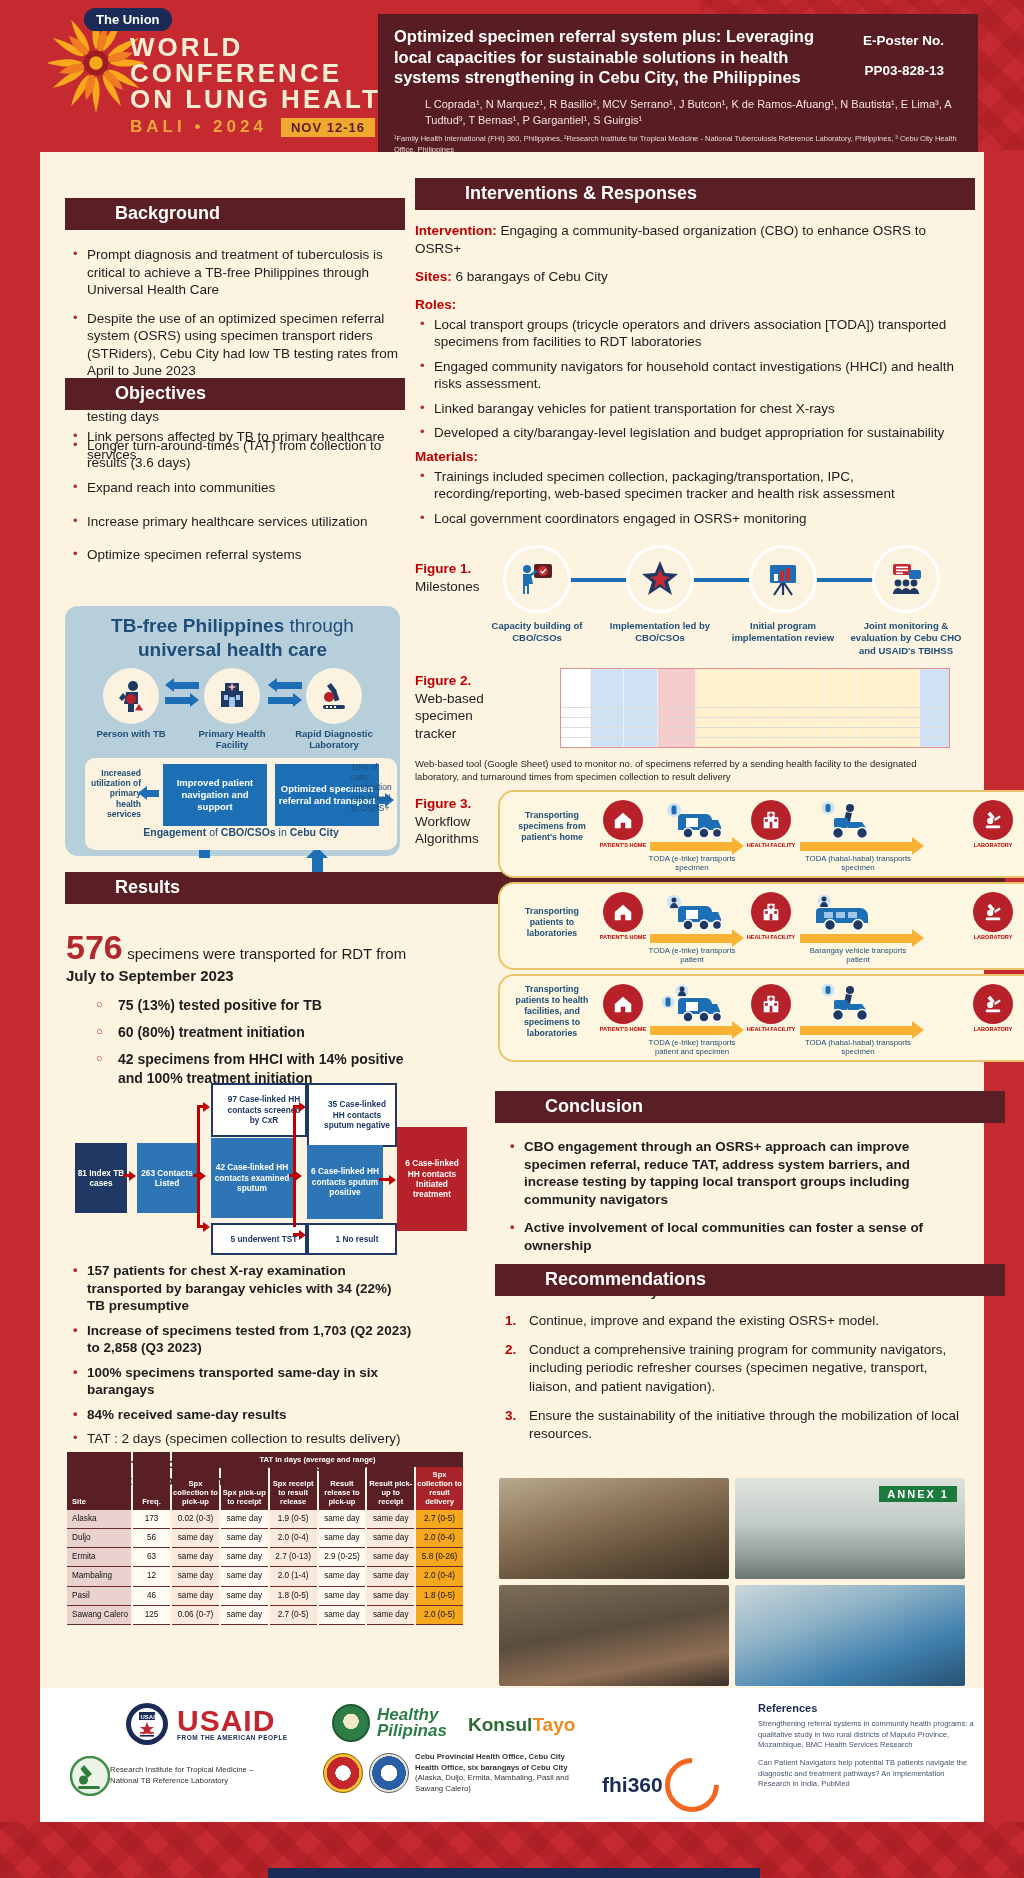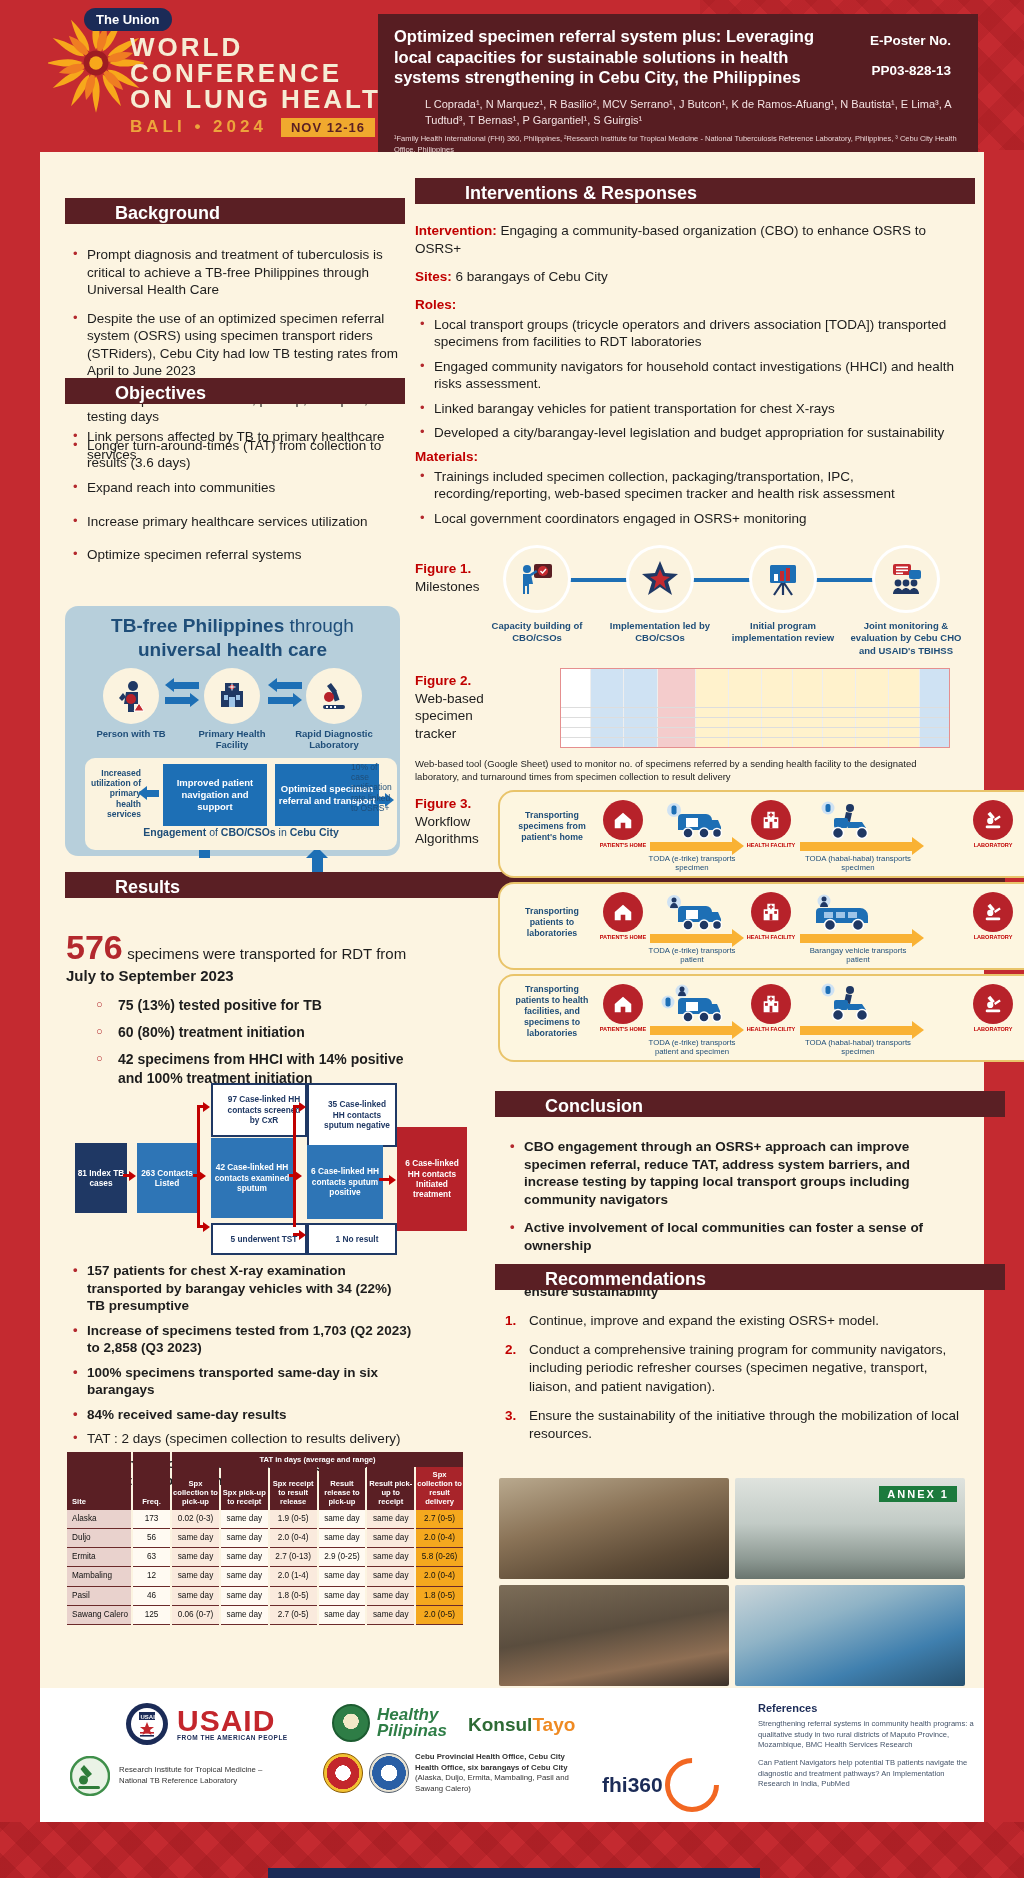--- a/index.html
+++ b/index.html
@@ -18,21 +18,21 @@
   .nov-badge{background:#f0a92e;color:#5a1f24;font-weight:bold;font-size:13px;
      padding:2px 10px;letter-spacing:1px;}
   .title-box{background:#571d22;color:#fff;padding:12px 16px 8px 16px;}
   .title-main{font-weight:bold;font-size:16.5px;line-height:1.25;}
   .eposter{font-weight:bold;font-size:13.5px;text-align:right;line-height:2.2;}
   .authors{font-size:11px;line-height:1.5;color:#f3e2e2;margin-top:8px;padding-left:31px;}
   .affil{font-size:7.5px;line-height:1.45;color:#e9d4d4;margin-top:5px;}
   
   .panel{background:#fcf4e1;}
   .hbar{background:#5a1f24;color:#fff;font-weight:bold;font-size:18px;
-        padding:5px 10px 0 50px;}
+        padding:5px 10px 6px 50px;}
   .bul{list-style:none;margin:0;padding:0;}
   .bul li{position:relative;padding-left:19px;margin-bottom:11px;font-size:13.5px;
         line-height:1.3;color:#1d1d1d;}
   .bul li::before{content:'•';color:#b3282d;position:absolute;left:5px;top:0;font-size:13px;}
   .bul.tight li{margin-bottom:7px;}
   .bold{font-weight:bold;}
   .redlbl{color:#c00000;font-weight:bold;}
   
   .uhc{background:#b7cfdb;border-radius:13px;}
   .uhc-title{color:#1f4e79;font-size:19px;text-align:center;line-height:1.25;}
@@ -159,21 +159,21 @@
     <div class="conf-line">WORLD</div>
     <div class="conf-line">CONFERENCE</div>
     <div class="conf-line">ON LUNG HEALTH</div>
     <div style="margin-top:5px;display:flex;align-items:center;gap:14px">
       <span class="bali">BALI • 2024</span>
       <span class="nov-badge">NOV 12-16</span>
     </div>
   </div>
 
   <div class="abs title-box" style="left:378px;top:14px;width:568px;">
-    <div style="display:flex;gap:17px">
+    <div style="display:flex;gap:10px">
       <div class="title-main" style="width:430px">Optimized specimen referral system plus: Leveraging local capacities for sustainable solutions in health systems strengthening in Cebu City, the Philippines</div>
       <div class="eposter" style="width:110px">
         <div>E-Poster No.</div>
         <div>PP03-828-13</div>
       </div>
     </div>
     <div class="authors">L Coprada¹, N Marquez¹, R Basilio², MCV Serrano¹, J Butcon¹, K de Ramos-Afuang¹, N Bautista¹, E Lima³, A Tudtud³, T Bernas¹, P Gargantiel¹, S Guirgis¹</div>
     <div class="affil">¹Family Health International (FHI) 360, Philippines, ²Research Institute for Tropical Medicine - National Tuberculosis Reference Laboratory, Philippines, ³ Cebu City Health Office, Philippines</div>
     <div class="affil">¹Family Health International (FHI) 360, Philippines, ²Research Institute for Tropical Medicine - National Tuberculosis Reference Laboratory, Philippines, ³ Cebu City Health Office, Philippines</div>
   </div>
@@ -762,21 +762,21 @@
       <div>
         <div class="hp">Healthy</div>
         <div class="hp">Pilipinas</div>
       </div>
     </div>
 
     <div class="abs" style="left:428px;top:26px">
       <span class="kt1">Konsul</span><span class="kt2">Tayo</span>
     </div>
 
-    <div class="abs" style="left:30px;top:68px;display:flex;align-items:center;gap:9px">
+    <div class="abs" style="left:30px;top:68px;display:flex;align-items:center;">
       <svg width="40" height="40" viewBox="0 0 40 40">
         <circle cx="20" cy="20" r="19" fill="#eaf3e6" stroke="#3f8f4a" stroke-width="2.5"></circle>
         <path d="M14 9 l8 9 -4.5 4 -7-9z" fill="#2f7d3a"></path>
           <circle cx="13.5" cy="24" r="4.5" fill="#2f7d3a"></circle>
           <rect x="8" y="30" width="22" height="3" rx="1.5" fill="#2f7d3a"></rect>
       </svg>
       <div class="flogo-txt" style="width:150px">Research Institute for Tropical Medicine – National TB Reference Laboratory</div>
     </div>
 
     <div class="abs" style="left:283px;top:64px;display:flex;align-items:center;gap:6px">

